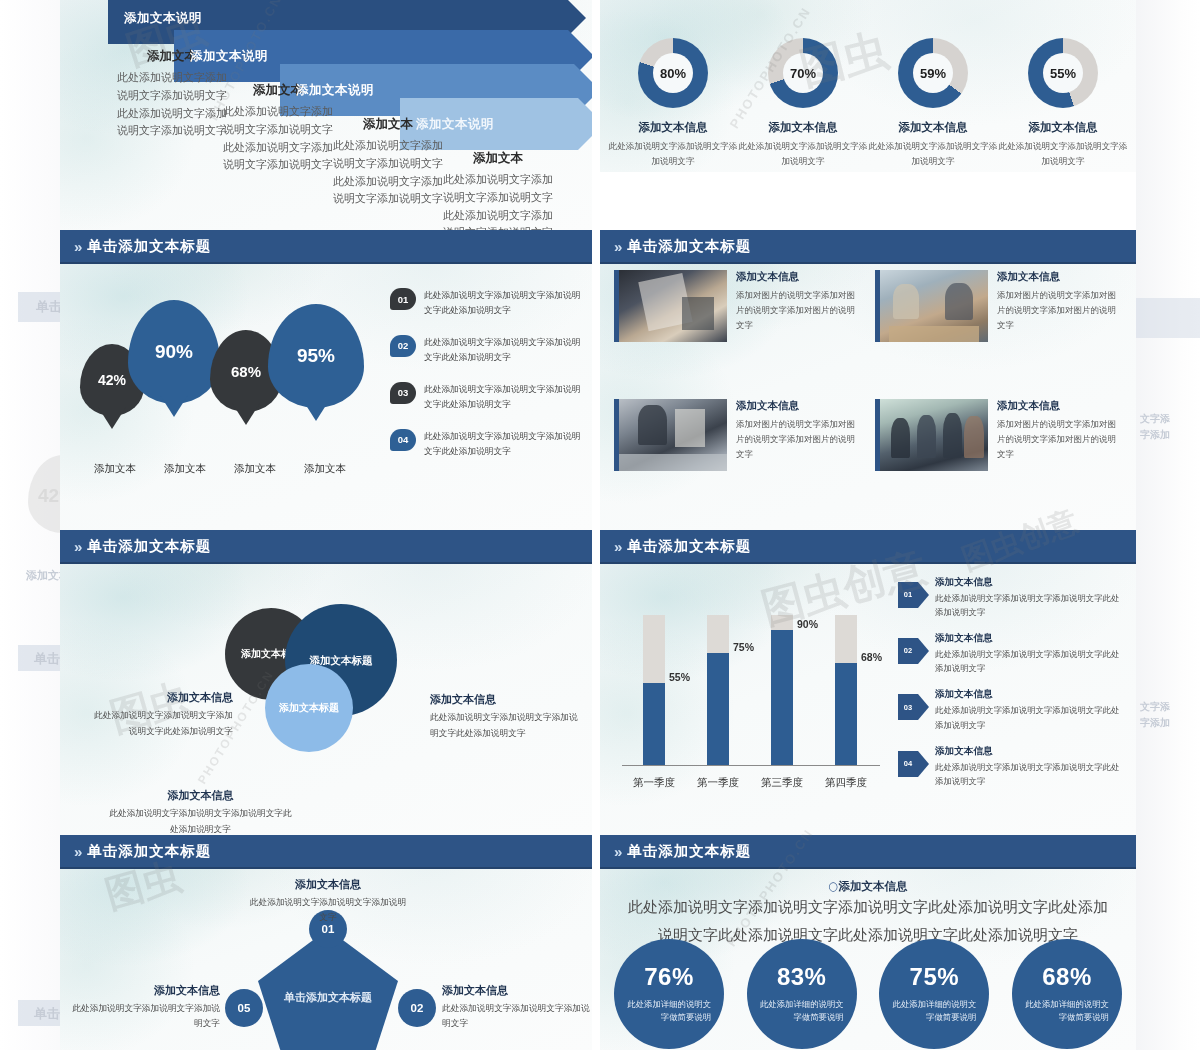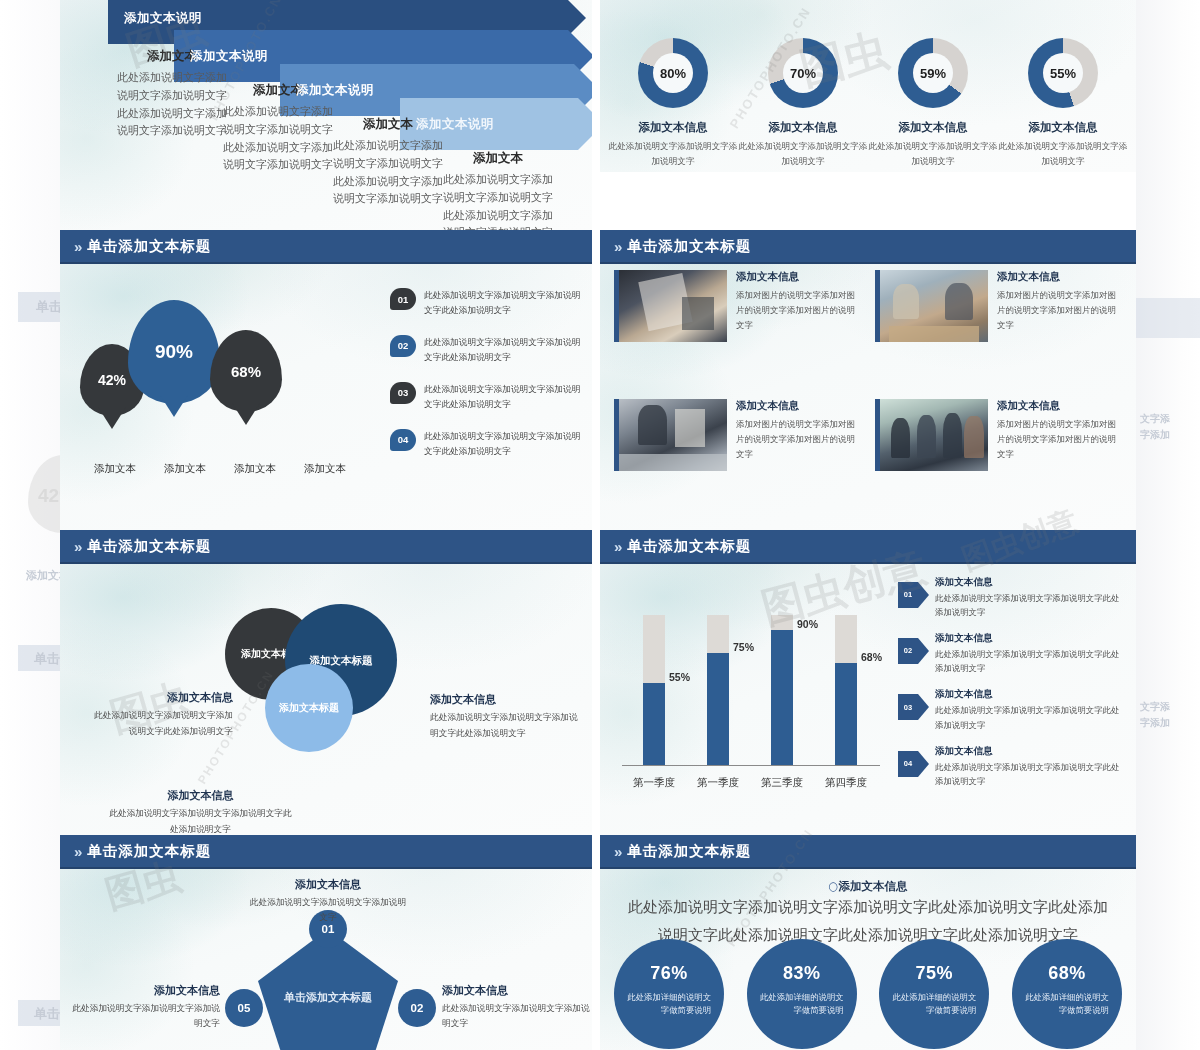--- a/index.html
+++ b/index.html
@@ -153,21 +153,21 @@
 
   
   .r4r{ height:215px; }
   .r4head{ position:absolute; top:44px; left:0; width:100%; text-align:center; }
   .r4head .h{ font-size:11.5px; font-weight:bold; color:#1f3350; }
   .r4head .h .o{ color:#3b5f93; font-weight:normal; }
   .r4head .p{ font-size:15px; color:#4a4a4a; line-height:1.85; margin-top:0; }
   .circs{ position:absolute; top:104px; left:14px; width:508px; display:flex; justify-content:space-between;}
   .circ{ width:110px;height:110px;border-radius:50%; background:#2e5d92; color:#fff;
      display:flex; flex-direction:column; align-items:center; justify-content:flex-start; padding-top:24px;}
-  .circ .v{ font-size:18px; font-weight:bold; letter-spacing:.5px;}
+  .circ .v{ font-size:24px; font-weight:bold; letter-spacing:.5px;}
   .circ .p{ font-size:8.4px; line-height:1.55; margin-top:7px; text-align:right; width:84px; color:#e6eef8;}
 
   
   .wm{ position:absolute; color:rgba(120,120,120,.16); font-weight:bold;
        pointer-events:none; z-index:5; white-space:nowrap;}
 </style>
 </head>
 <body>
 
 <div class="ghost-left">
@@ -287,20 +287,23 @@
         <div class="pins">
           <div class="pin" style="left:0px; top:62px; width:64px;height:72px; background:#35383b; color:#35383b; font-size:14px;">
             <span style="color:#fff; position:relative; z-index:2;">42%</span>
           </div>
           <div class="pin" style="left:48px; top:18px; width:92px;height:104px; background:#2e6095; color:#2e6095; font-size:19px;">
             <span style="color:#fff; position:relative; z-index:2;">90%</span>
           </div>
           <div class="pin" style="left:130px; top:48px; width:72px;height:82px; background:#35383b; color:#35383b; font-size:15px;">
             <span style="color:#fff; position:relative; z-index:2;">68%</span>
           </div>
+          <div class="pin" style="left:188px; top:22px; width:96px;height:104px; background:#2e6095; color:#2e6095; font-size:19px;">
+            <span style="color:#fff; position:relative; z-index:2;">95%</span>
+          </div>
         </div>
         <div class="pinlabels">
           <div class="cjk">添加文本</div>
           <div class="cjk">添加文本</div>
           <div class="cjk">添加文本</div>
           <div class="cjk">添加文本</div>
         </div>
         <div class="numlist">
           <div class="nrow">
             <div class="nbadge" style="background:#35383b;">01</div>

